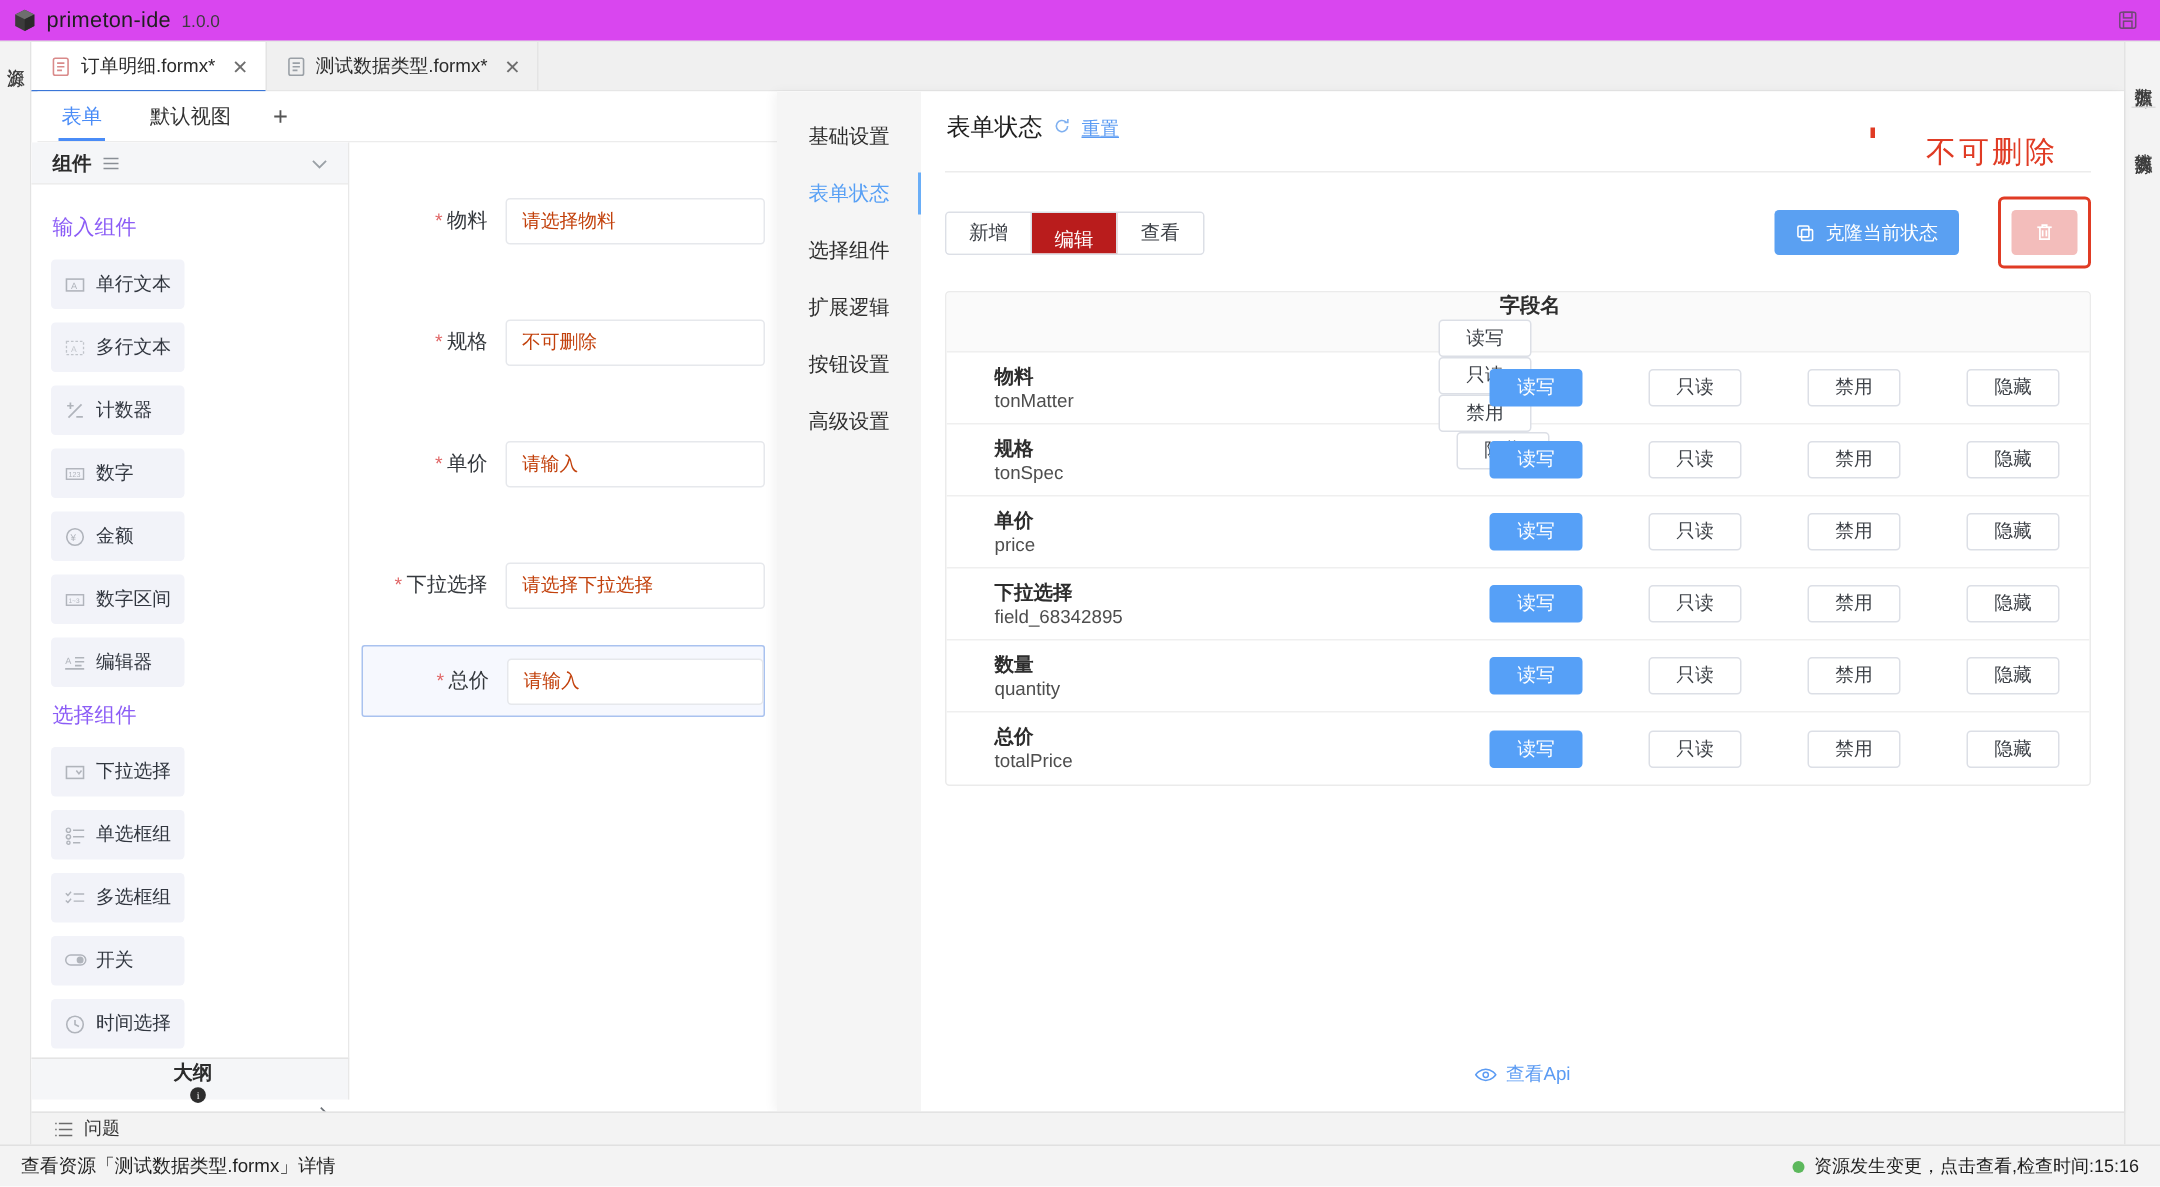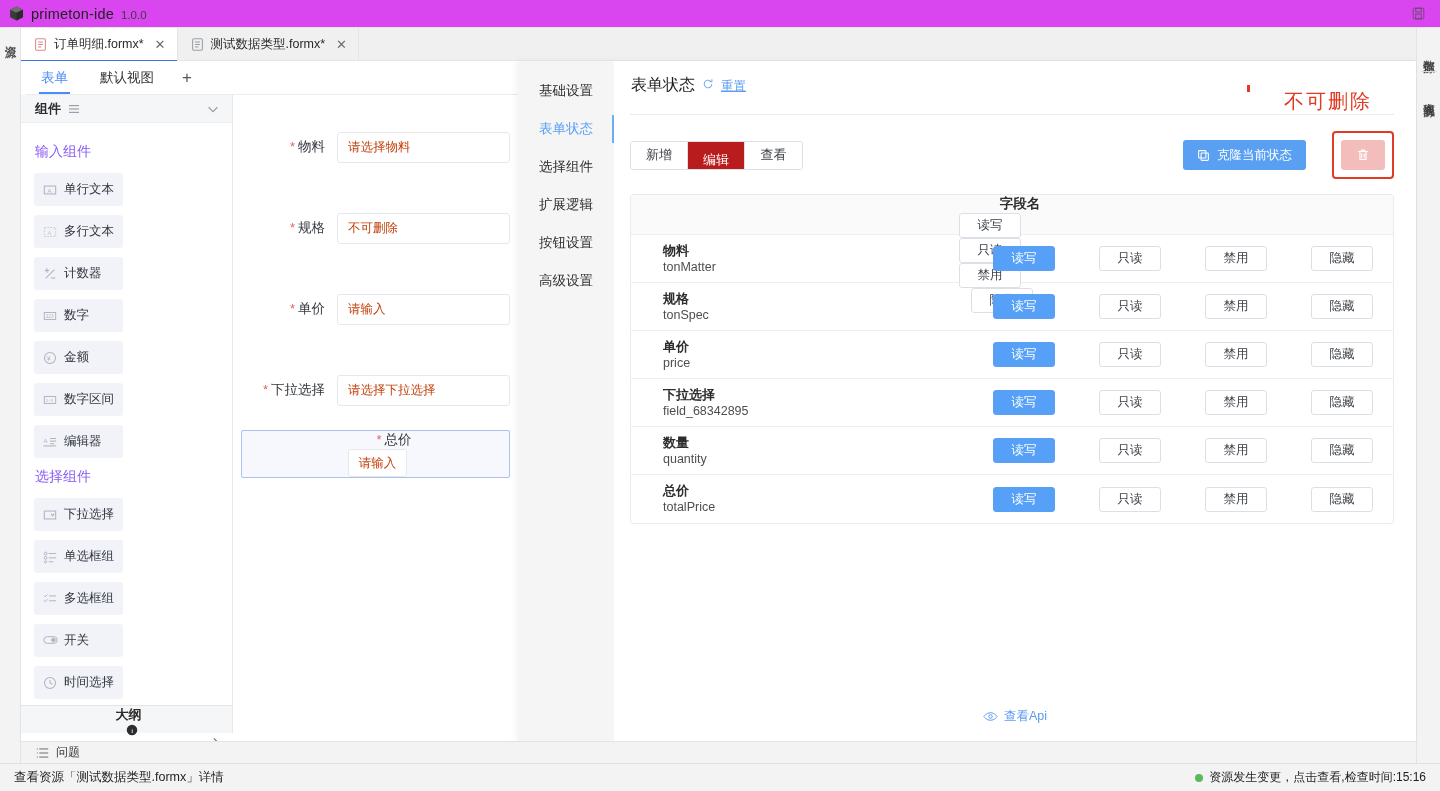--- a/index.html
+++ b/index.html
@@ -113,21 +113,21 @@
   
   .canvas {
     position: absolute; left: 233px; top: 95px; width: 285px; height: 646px;
     background: #fff; overflow: hidden;
   }
   .form-row {
     display: flex; align-items: center; height: 48px; margin: 0 8px;
     padding-left: 4px;
   }
   .form-row.selected {
-    background: #f6f8fe; border: 1px solid #a9c2ef; border-radius: 2px; flex-direction: column;
+    background: #f6f8fe; border: 1px solid #a9c2ef; border-radius: 2px;
   }
   .flabel {
     width: 92px; text-align: right; padding-right: 12px;
     font-size: 13.5px; color: #34383d; white-space: nowrap;
   }
   .req { color: #e06666; margin-right: 3px; font-size: 13px; }
   .finput {
     flex: 1; height: 31px; border: 1px solid #e6e8ec; border-radius: 3px;
     background: #fff; display: flex; align-items: center; padding: 0 10px;
     font-size: 12.5px; color: #c2410c;

